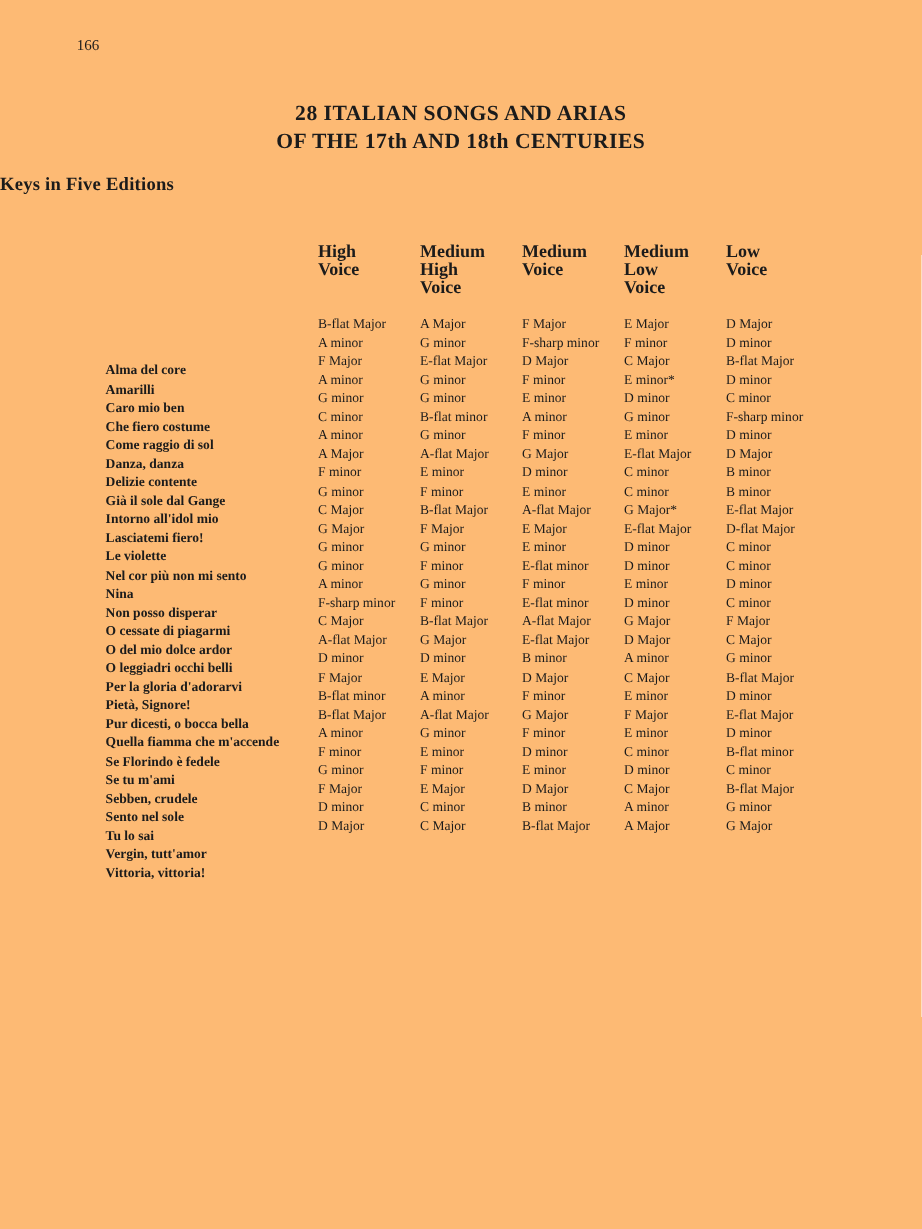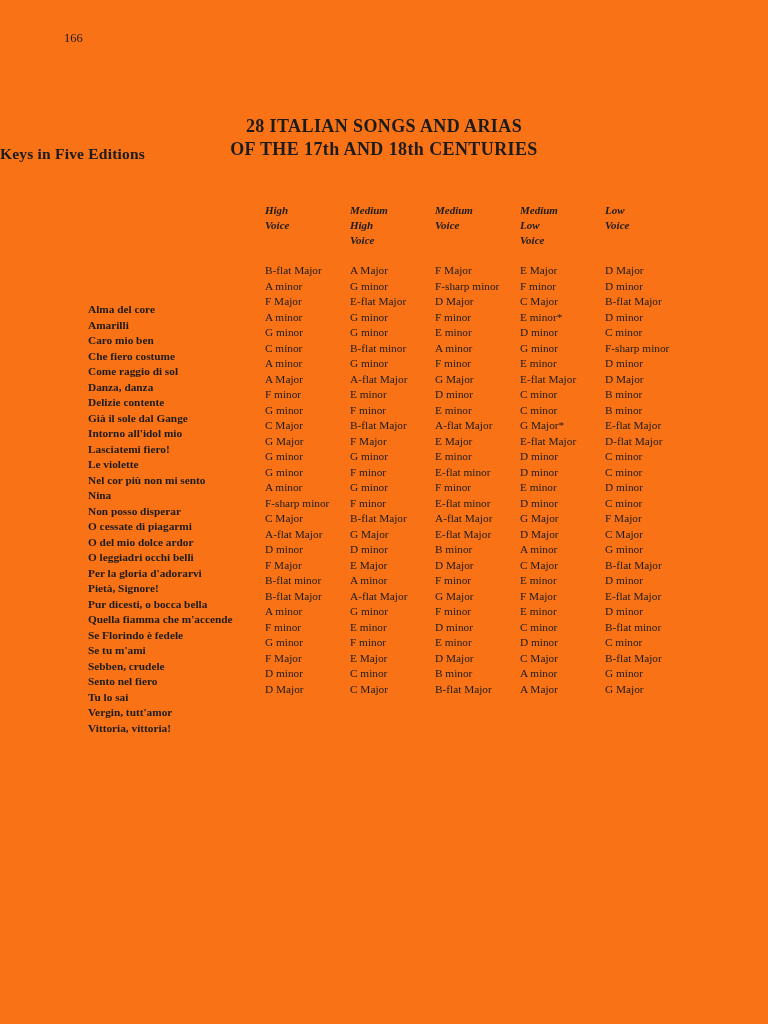--- a/index.html
+++ b/index.html
@@ -1,41 +1,40 @@
 <!DOCTYPE html>
 <html><head>
 <meta charset="utf-8">
 <style>
   html, body { margin: 0; padding: 0; background: #ffffff; }
   .page {
     position: relative;
     width: 768px;
     height: 1024px;
-    background: #f97316;
+    background: #fdba74;
     color: #1b1b1b;
     font-family: "Liberation Serif", "DejaVu Serif", serif;
     overflow: hidden;
   }
   .page-number {
     position: absolute;
     left: 64px;
     top: 31px;
     font-size: 12.5px;
   }
   .doc-title {
     position: absolute;
     top: 83px;
     left: 0;
     width: 100%;
     text-align: center;
     font-size: 18px;
     font-weight: 700;
     letter-spacing: 0.4px;
     line-height: 23px;
-    margin-top: 32px;
   }
   .doc-subtitle {
     position: absolute;
     top: 145px;
     left: 0;
     width: 100%;
     text-align: left;
     font-size: 15.5px;
     font-weight: 700;
     letter-spacing: 0.2px;
@@ -44,23 +43,22 @@
     position: absolute;
     left: 88px;
     top: 203px;
     width: 640px;
   }
   .thead, .trow {
     display: grid;
     grid-template-columns: 177px 85px 85px 85px 85px auto;
   }
   .thead .hcell {
-    font-style: italic;
     font-weight: 700;
-    font-size: 11px;
+    font-size: 15px;
     line-height: 15px;
   }
   .tbody { margin-top: 15px; }
   .trow {
     font-size: 11.3px;
     line-height: 15.5px;
     height: 15.5px;
     white-space: nowrap;
   }
   .trow .song { font-weight: 700; margin-top: 39px; }
@@ -303,21 +301,21 @@
         </div>
         <div class="trow">
           <div class="song">Sebben, crudele</div>
           <div class="key">F minor</div>
           <div class="key">E minor</div>
           <div class="key">D minor</div>
           <div class="key">C minor</div>
           <div class="key">B-flat minor</div>
         </div>
         <div class="trow">
-          <div class="song">Sento nel fiero</div>
+          <div class="song">Sento nel sole</div>
           <div class="key">G minor</div>
           <div class="key">F minor</div>
           <div class="key">E minor</div>
           <div class="key">D minor</div>
           <div class="key">C minor</div>
         </div>
         <div class="trow">
           <div class="song">Tu lo sai</div>
           <div class="key">F Major</div>
           <div class="key">E Major</div>

